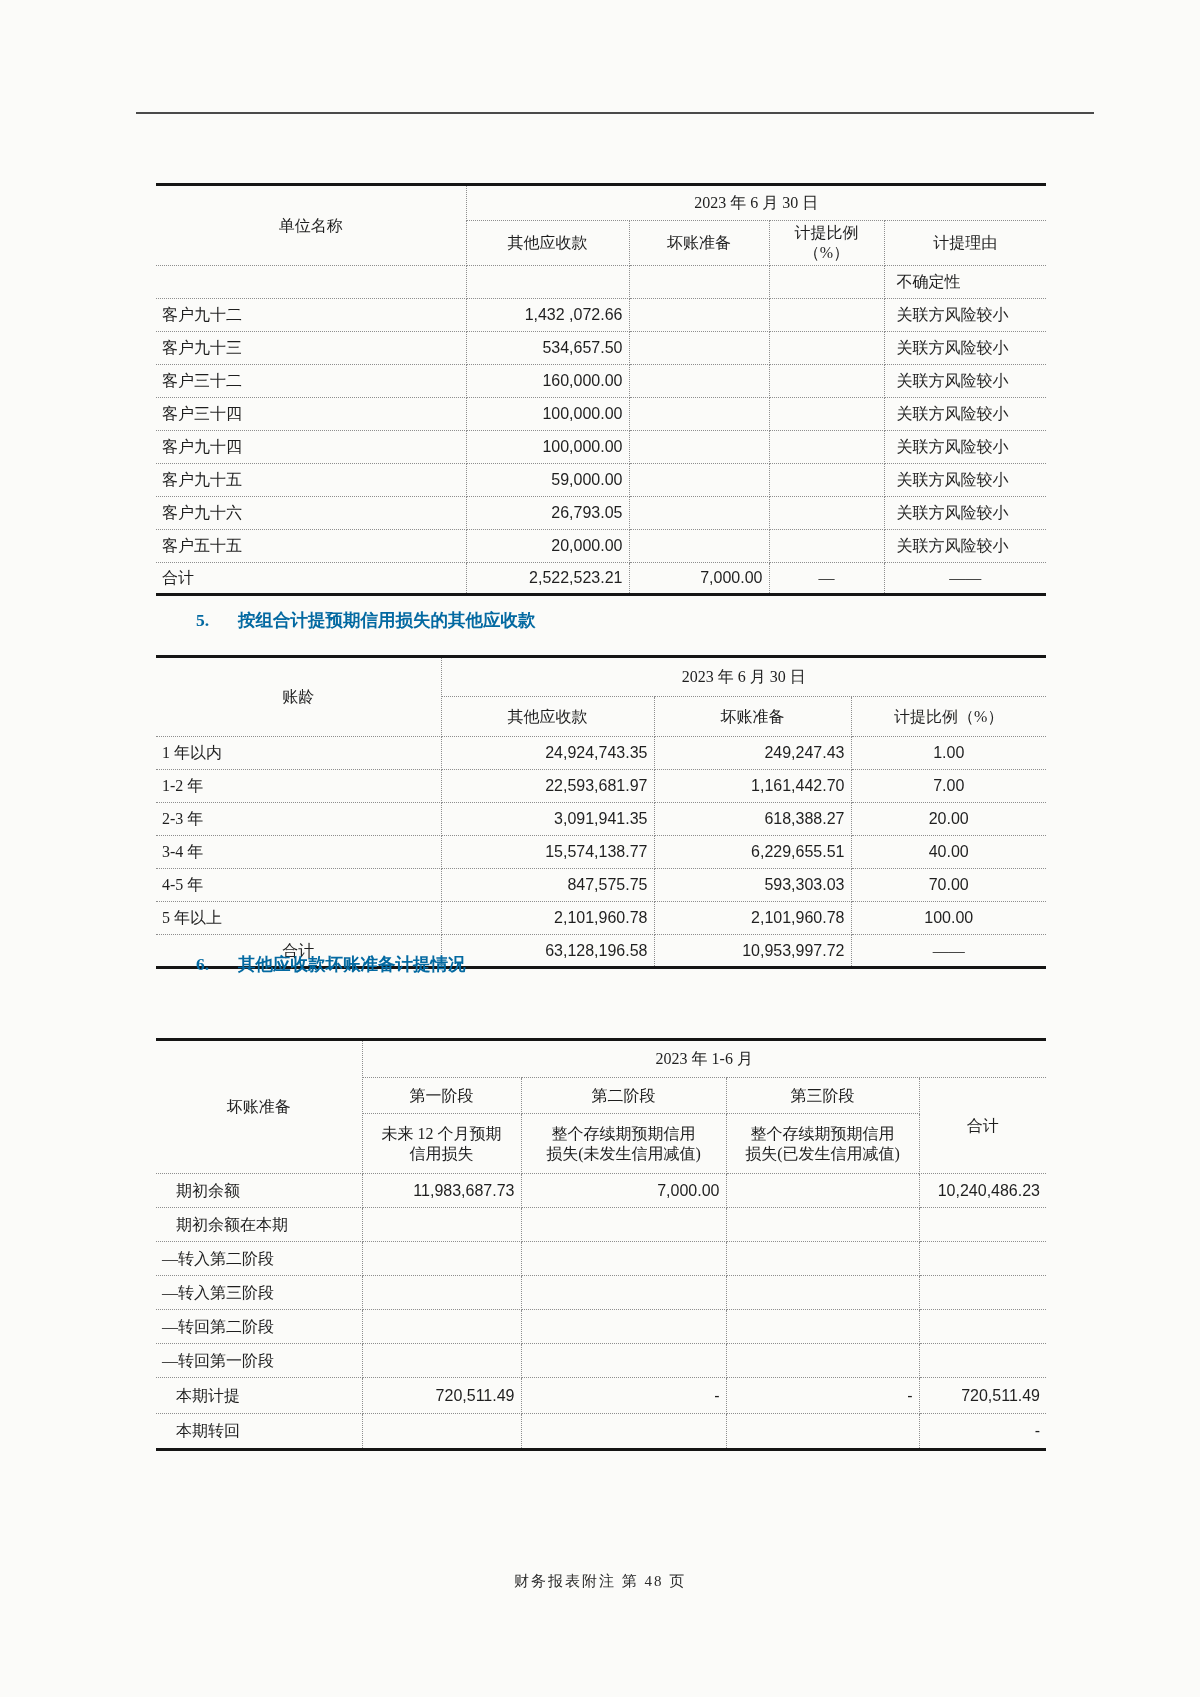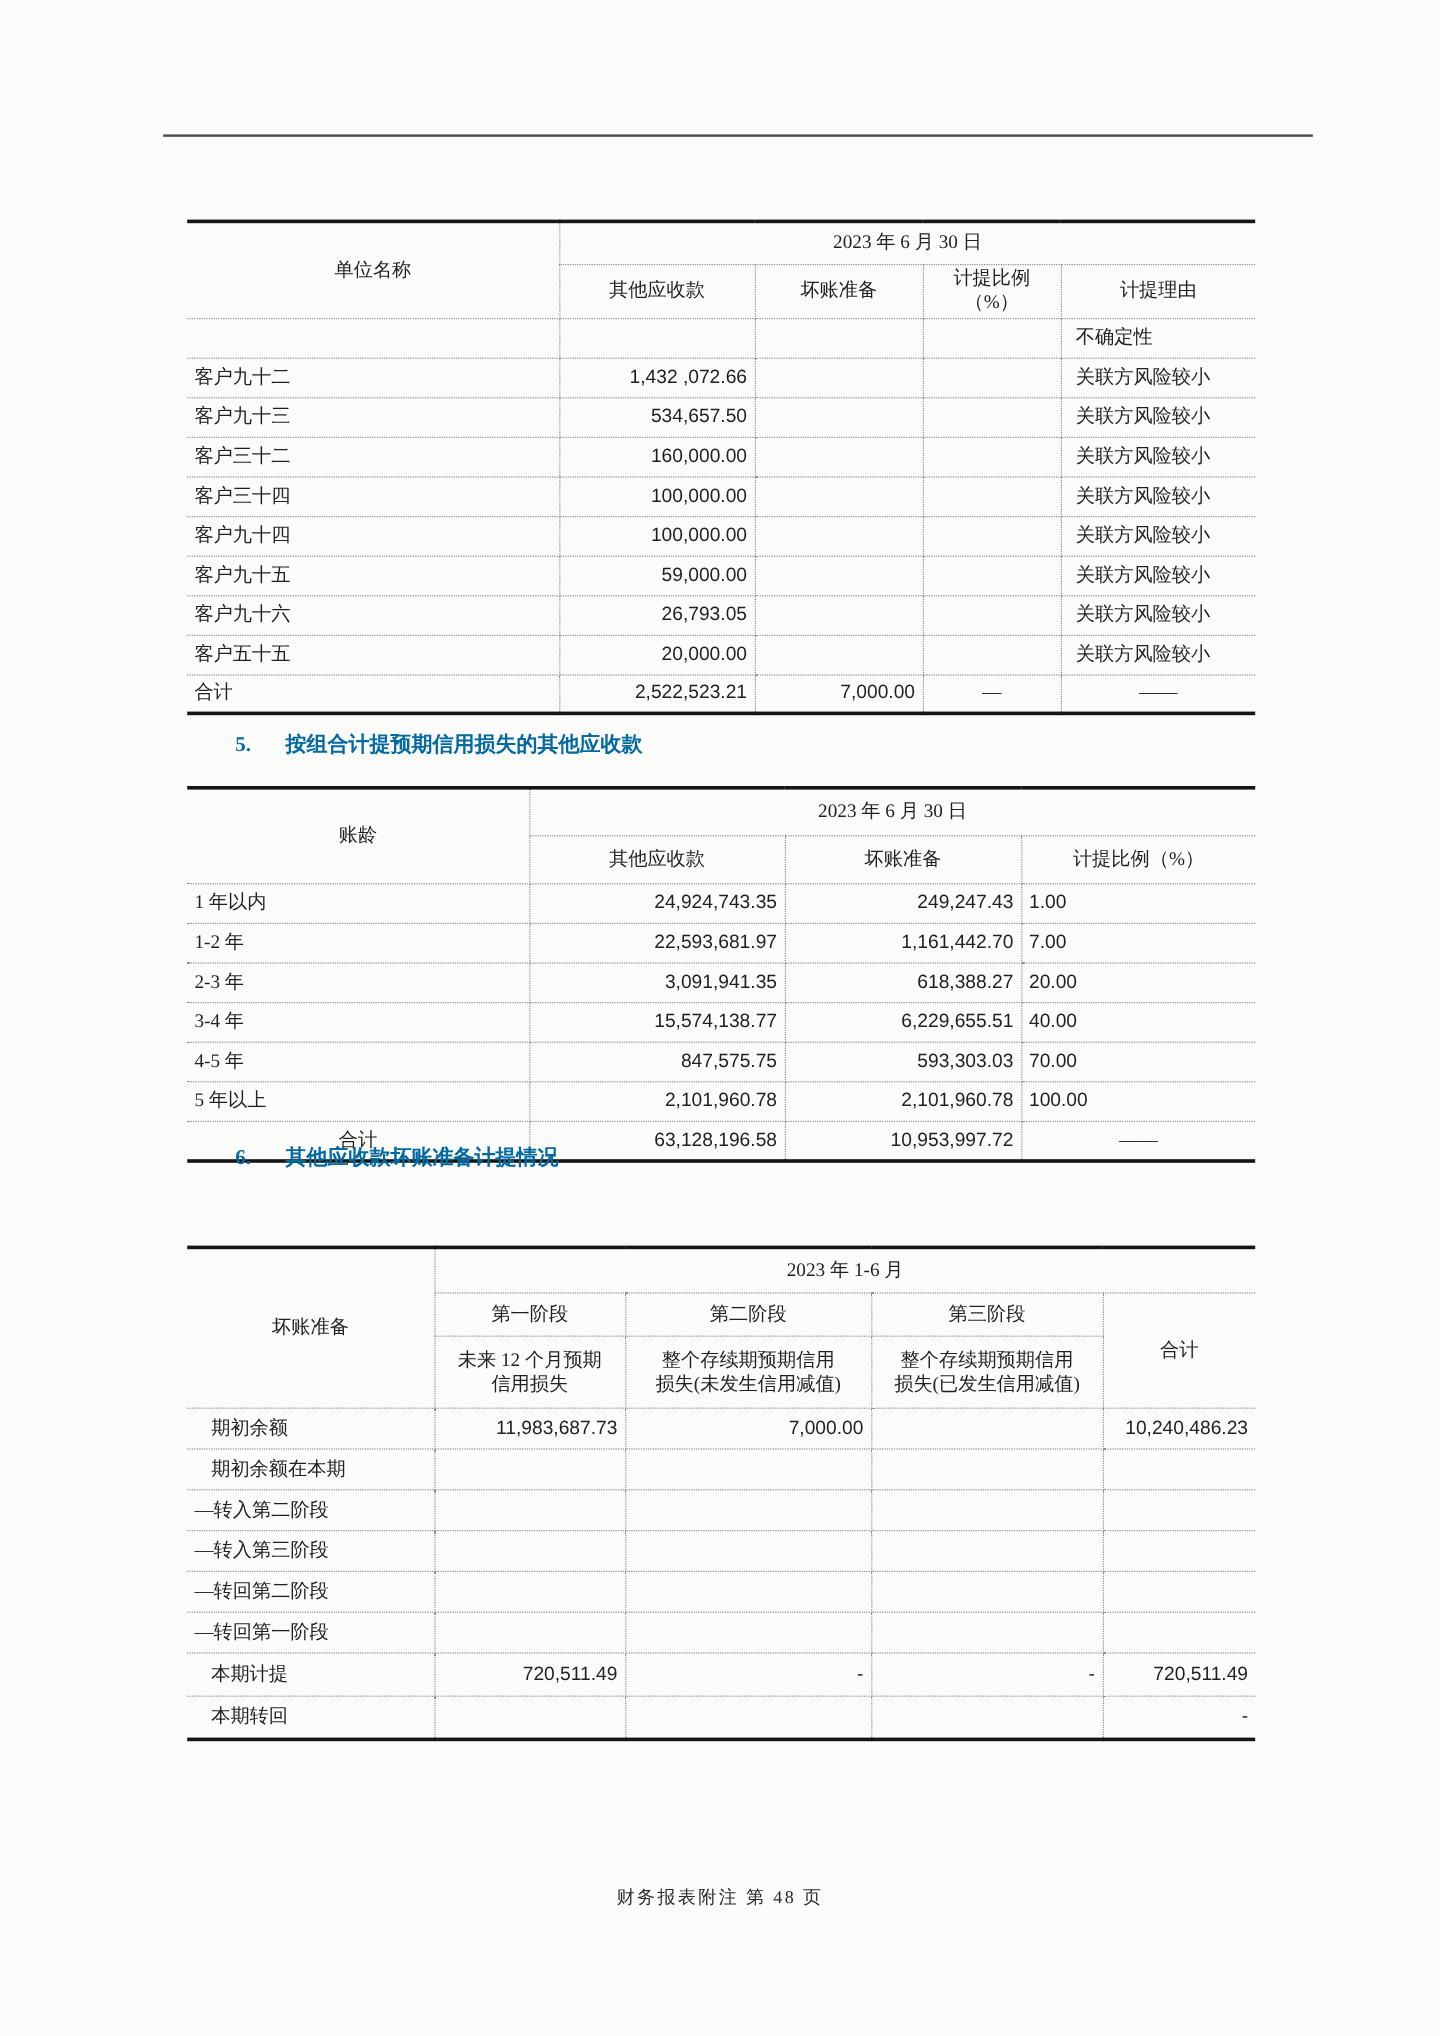--- a/index.html
+++ b/index.html
@@ -23,21 +23,21 @@
   table.fin td {
     border: 1px dotted #8e8e8e;
     font-size: 16px; line-height: 1.25;
     padding: 2px 6px;
     vertical-align: middle;
     overflow: hidden;
   }
   td.lbl { text-align: left; padding-left: 26px; margin-top: 44px; }
   td.ctr { text-align: center; padding-left: 4px; padding-right: 4px; margin-top: 36px; }
   td.num { font-family: "Liberation Sans", "DejaVu Sans", sans-serif; font-size: 15px; text-align: right; padding-right: 12px; }
-  td.pct { font-family: "Liberation Sans", "DejaVu Sans", sans-serif; font-size: 15px; text-align: left; padding-right: 10px; }
+  td.pct { font-family: "Liberation Sans", "DejaVu Sans", sans-serif; font-size: 15px; text-align: center; padding-right: 10px; }
   td.pre { white-space: pre-line; }
   td.sub { font-size: 15px; line-height: 1.45; }
   td.indent { padding-left: 48px; }
 
   tr.rh32 { height: 32px; }
   tr.rh33 { height: 33px; }
   tr.rh34 { height: 34px; }
   tr.rh36 { height: 36px; }
   tr.rh38 { height: 38px; }
   tr.rh40 { height: 40px; }

